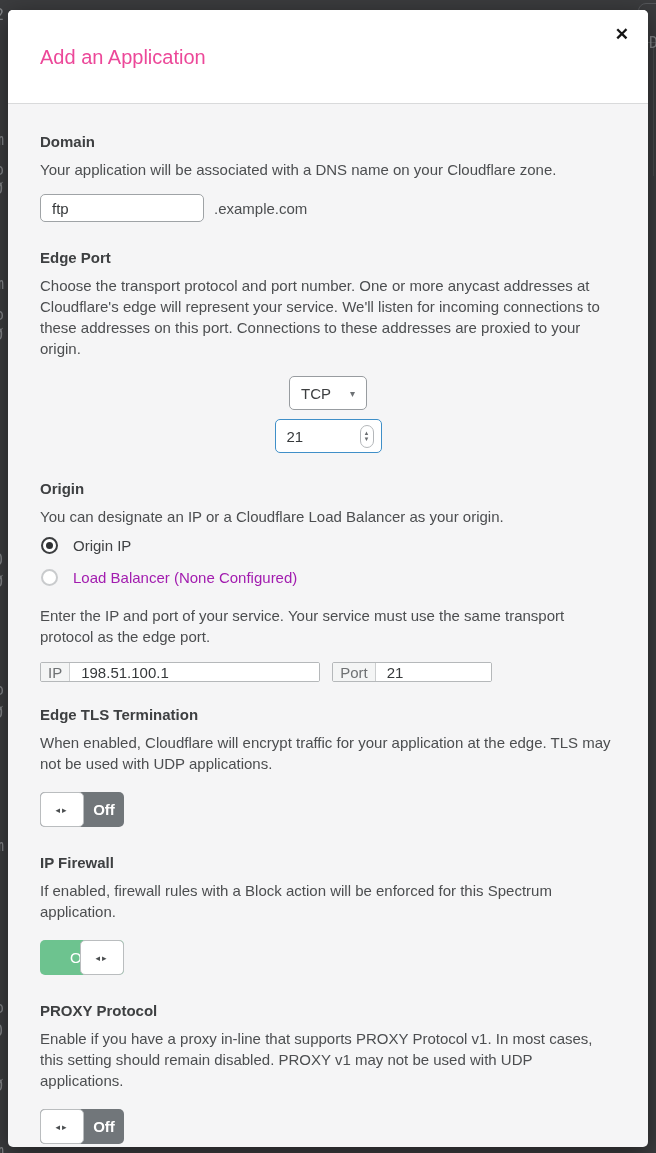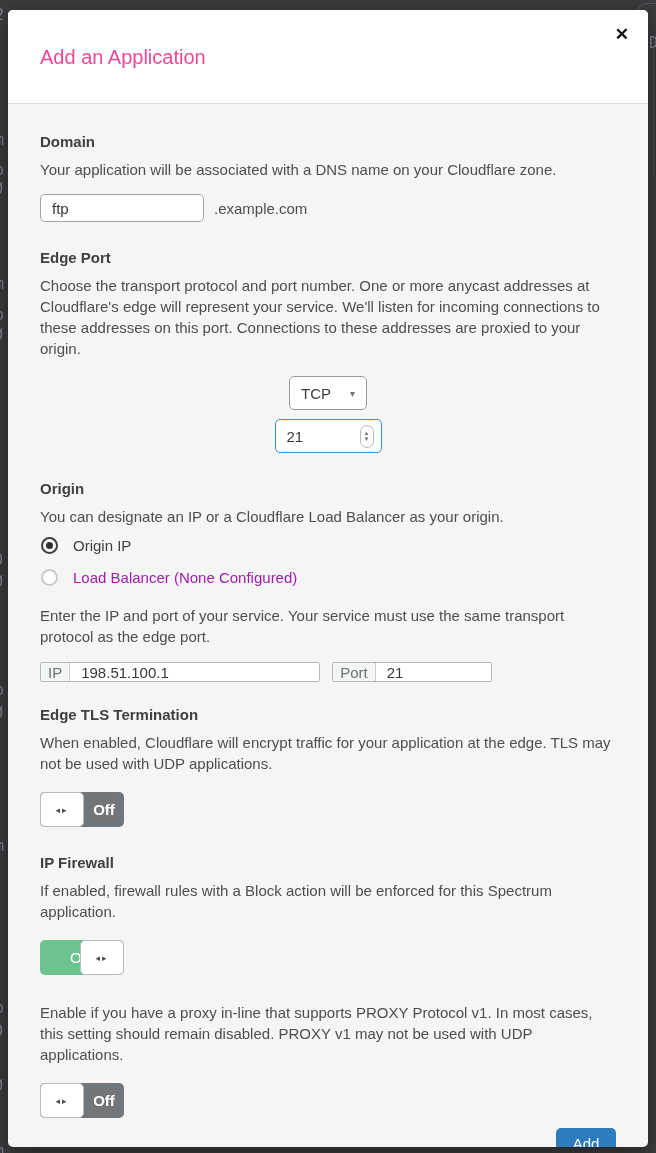--- a/index.html
+++ b/index.html
@@ -245,20 +245,21 @@
       <div class="section-label">IP Firewall</div>
       <div class="section-desc">If enabled, firewall rules with a Block action will be enforced for this Spectrum application.</div>
       <div class="toggle on">
         <div class="track"></div>
         <div class="state-label">On</div>
         <div class="handle">◂▸</div>
       </div>
     </div>
 
     <div class="section" style="margin-bottom:0;">
+      <div class="section-label">PROXY Protocol</div>
       <div class="section-desc">Enable if you have a proxy in-line that supports PROXY Protocol v1. In most cases, this setting should remain disabled. PROXY v1 may not be used with UDP applications.</div>
       <div class="toggle off">
         <div class="track"></div>
         <div class="state-label">Off</div>
         <div class="handle">◂▸</div>
       </div>
     </div>
 
     <div class="footer-row">
       <button class="add-btn">Add</button>

